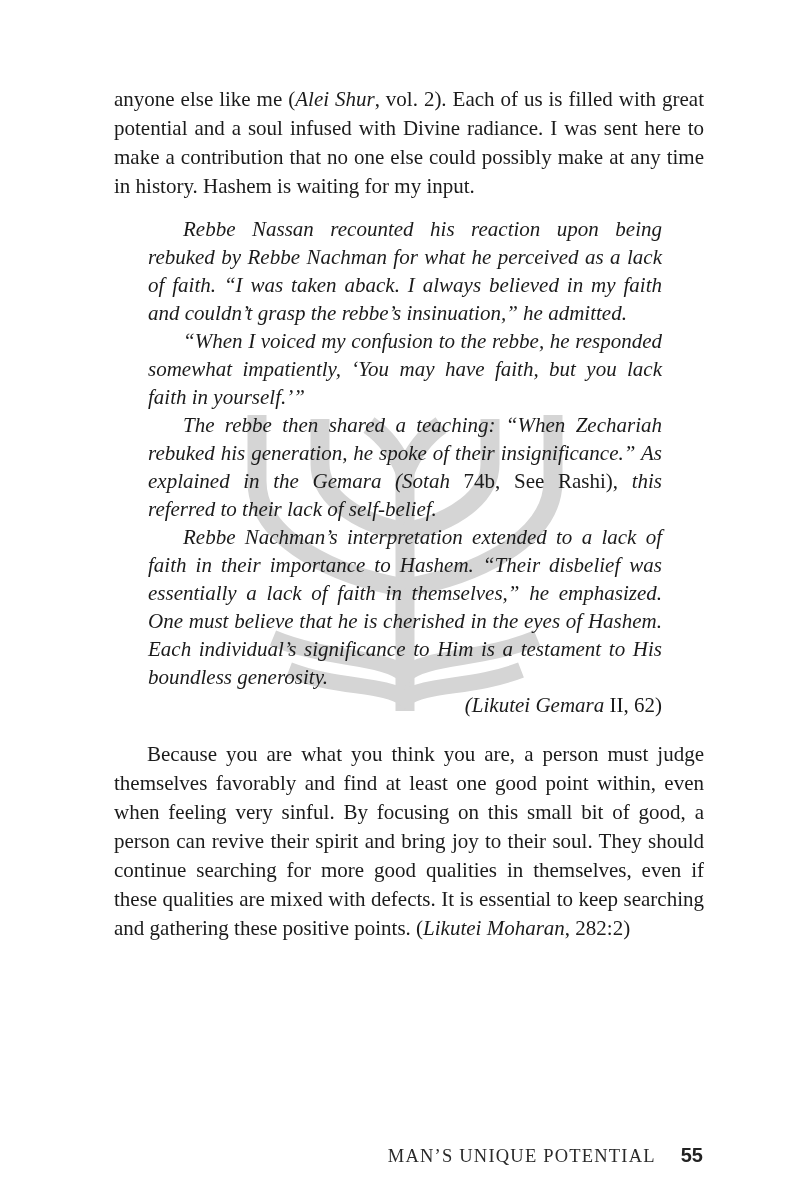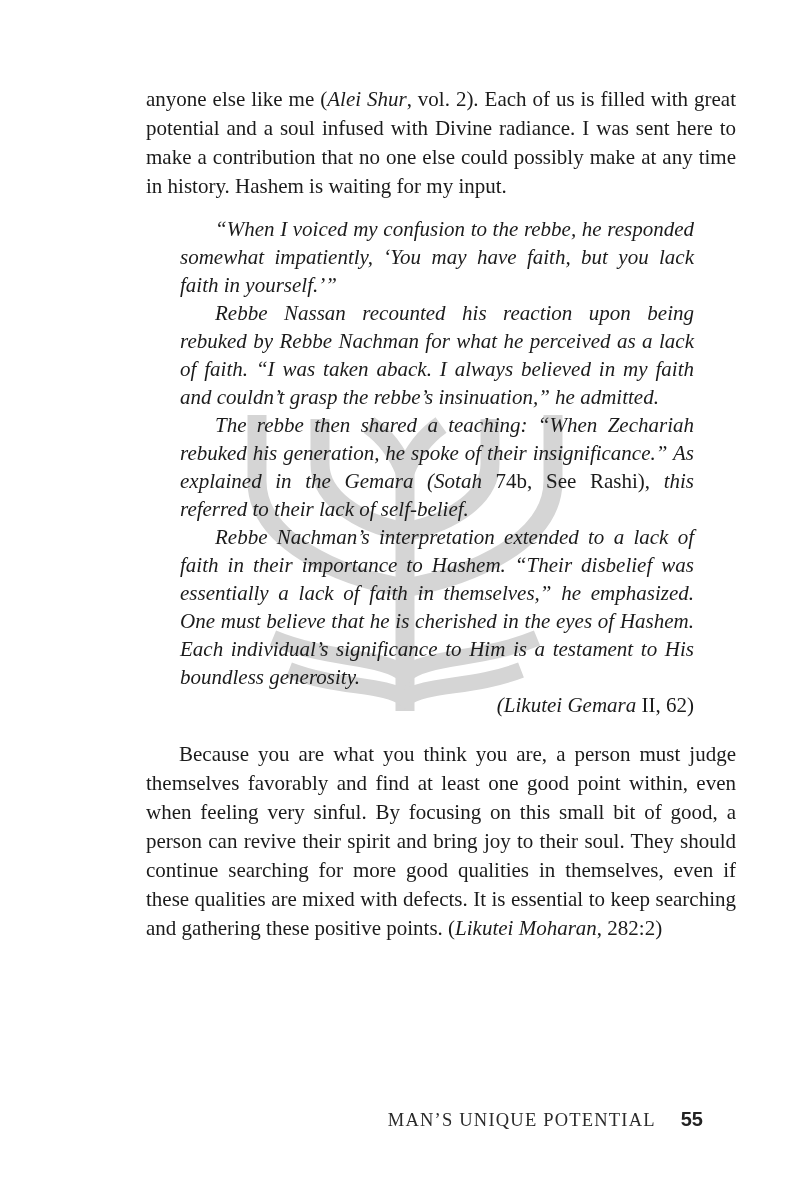--- a/index.html
+++ b/index.html
@@ -17,21 +17,21 @@
   .wm-text{
     position:absolute;left:0;top:706px;width:800px;
     text-align:center;white-space:nowrap;
     font-family:"Liberation Sans", sans-serif;
     font-weight:bold;
     font-size:89px;line-height:88px;
     letter-spacing:2px;
     color:#d1d1d1;
   }
   
-  .text-layer{position:absolute;inset:0;z-index:2;margin-left:32px;}
+  .text-layer{position:absolute;inset:0;z-index:2;}
   .content{
     position:absolute;left:114px;top:85px;width:590px;
     font-size:21px;line-height:29px;
     text-align:justify;
   }
   .content p{margin:0;padding:0;}
   .p2{margin-top:14px !important;text-indent:33px;}
   .ital{font-style:italic;}
   .blockquote{
     margin:14px 0 0 34px;
@@ -39,21 +39,21 @@
     font-style:italic;
     font-size:21px;line-height:28px;
     text-align:justify;
   }
   .blockquote p{margin:0;text-indent:35px;}
   .rm{font-style:normal;}
   .citation{text-align:right;text-indent:0 !important;}
   .p3{margin-top:21px !important;text-indent:33px;}
   
   .footer{
-    position:absolute;top:1108px;right:97px;z-index:2;
+    position:absolute;top:1144px;right:97px;z-index:2;
     display:flex;align-items:baseline;
   }
   .running-head{
     font-family:"Liberation Serif", serif;
     font-size:18.5px;letter-spacing:1.2px;
     color:#2a2a2a;
   }
   .page-number{
     margin-left:25px;
     font-family:"Liberation Sans", sans-serif;
@@ -84,22 +84,22 @@
     </svg>
   </div>
 
   <div class="text-layer">
     <div class="content">
 
       <p class="p1"><span>anyone else like me (</span><span class="ital">Alei Shur</span><span>, vol. 2). Each of us is filled with great potential and a soul infused with Divine radiance. I was sent here to make a contribution that no one else could possibly make at any time in history. Hashem is waiting for my input.</span></p>
 
 
       <div class="blockquote">
+        <p>Rebbe Nassan recounted his reaction upon being rebuked by Rebbe Nachman for what he perceived as a lack of faith. “I was taken aback. I always believed in my faith and couldn’t grasp the rebbe’s insinuation,” he admitted.</p>
         <p>“When I voiced my confusion to the rebbe, he responded somewhat impatiently, ‘You may have faith, but you lack faith in yourself.’”</p>
-        <p>Rebbe Nassan recounted his reaction upon being rebuked by Rebbe Nachman for what he perceived as a lack of faith. “I was taken aback. I always believed in my faith and couldn’t grasp the rebbe’s insinuation,” he admitted.</p>
         <p><span>The rebbe then shared a teaching: “When Zechariah rebuked his generation, he spoke of their insignificance.” As explained in the Gemara (Sotah </span><span class="rm">74b, See Rashi), </span><span>this referred to their lack of self-belief.</span></p>
         <p>Rebbe Nachman’s interpretation extended to a lack of faith in their importance to Hashem. “Their disbelief was essentially a lack of faith in themselves,” he emphasized. One must believe that he is cherished in the eyes of Hashem. Each individual’s significance to Him is a testament to His boundless generosity.</p>
         <p class="citation"><span>(Likutei Gemara</span><span class="rm"> II, 62)</span></p>
       </div>
 
       <p class="p3"><span>Because you are what you think you are, a person must judge themselves favorably and find at least one good point within, even when feeling very sinful. By focusing on this small bit of good, a person can revive their spirit and bring joy to their soul. They should continue searching for more good qualities in themselves, even if these qualities are mixed with defects. It is essential to keep searching and gathering these positive points. (</span><span class="ital">Likutei Moharan</span><span>, 282:2)</span></p>
 
     </div>
 
     <div class="footer">

